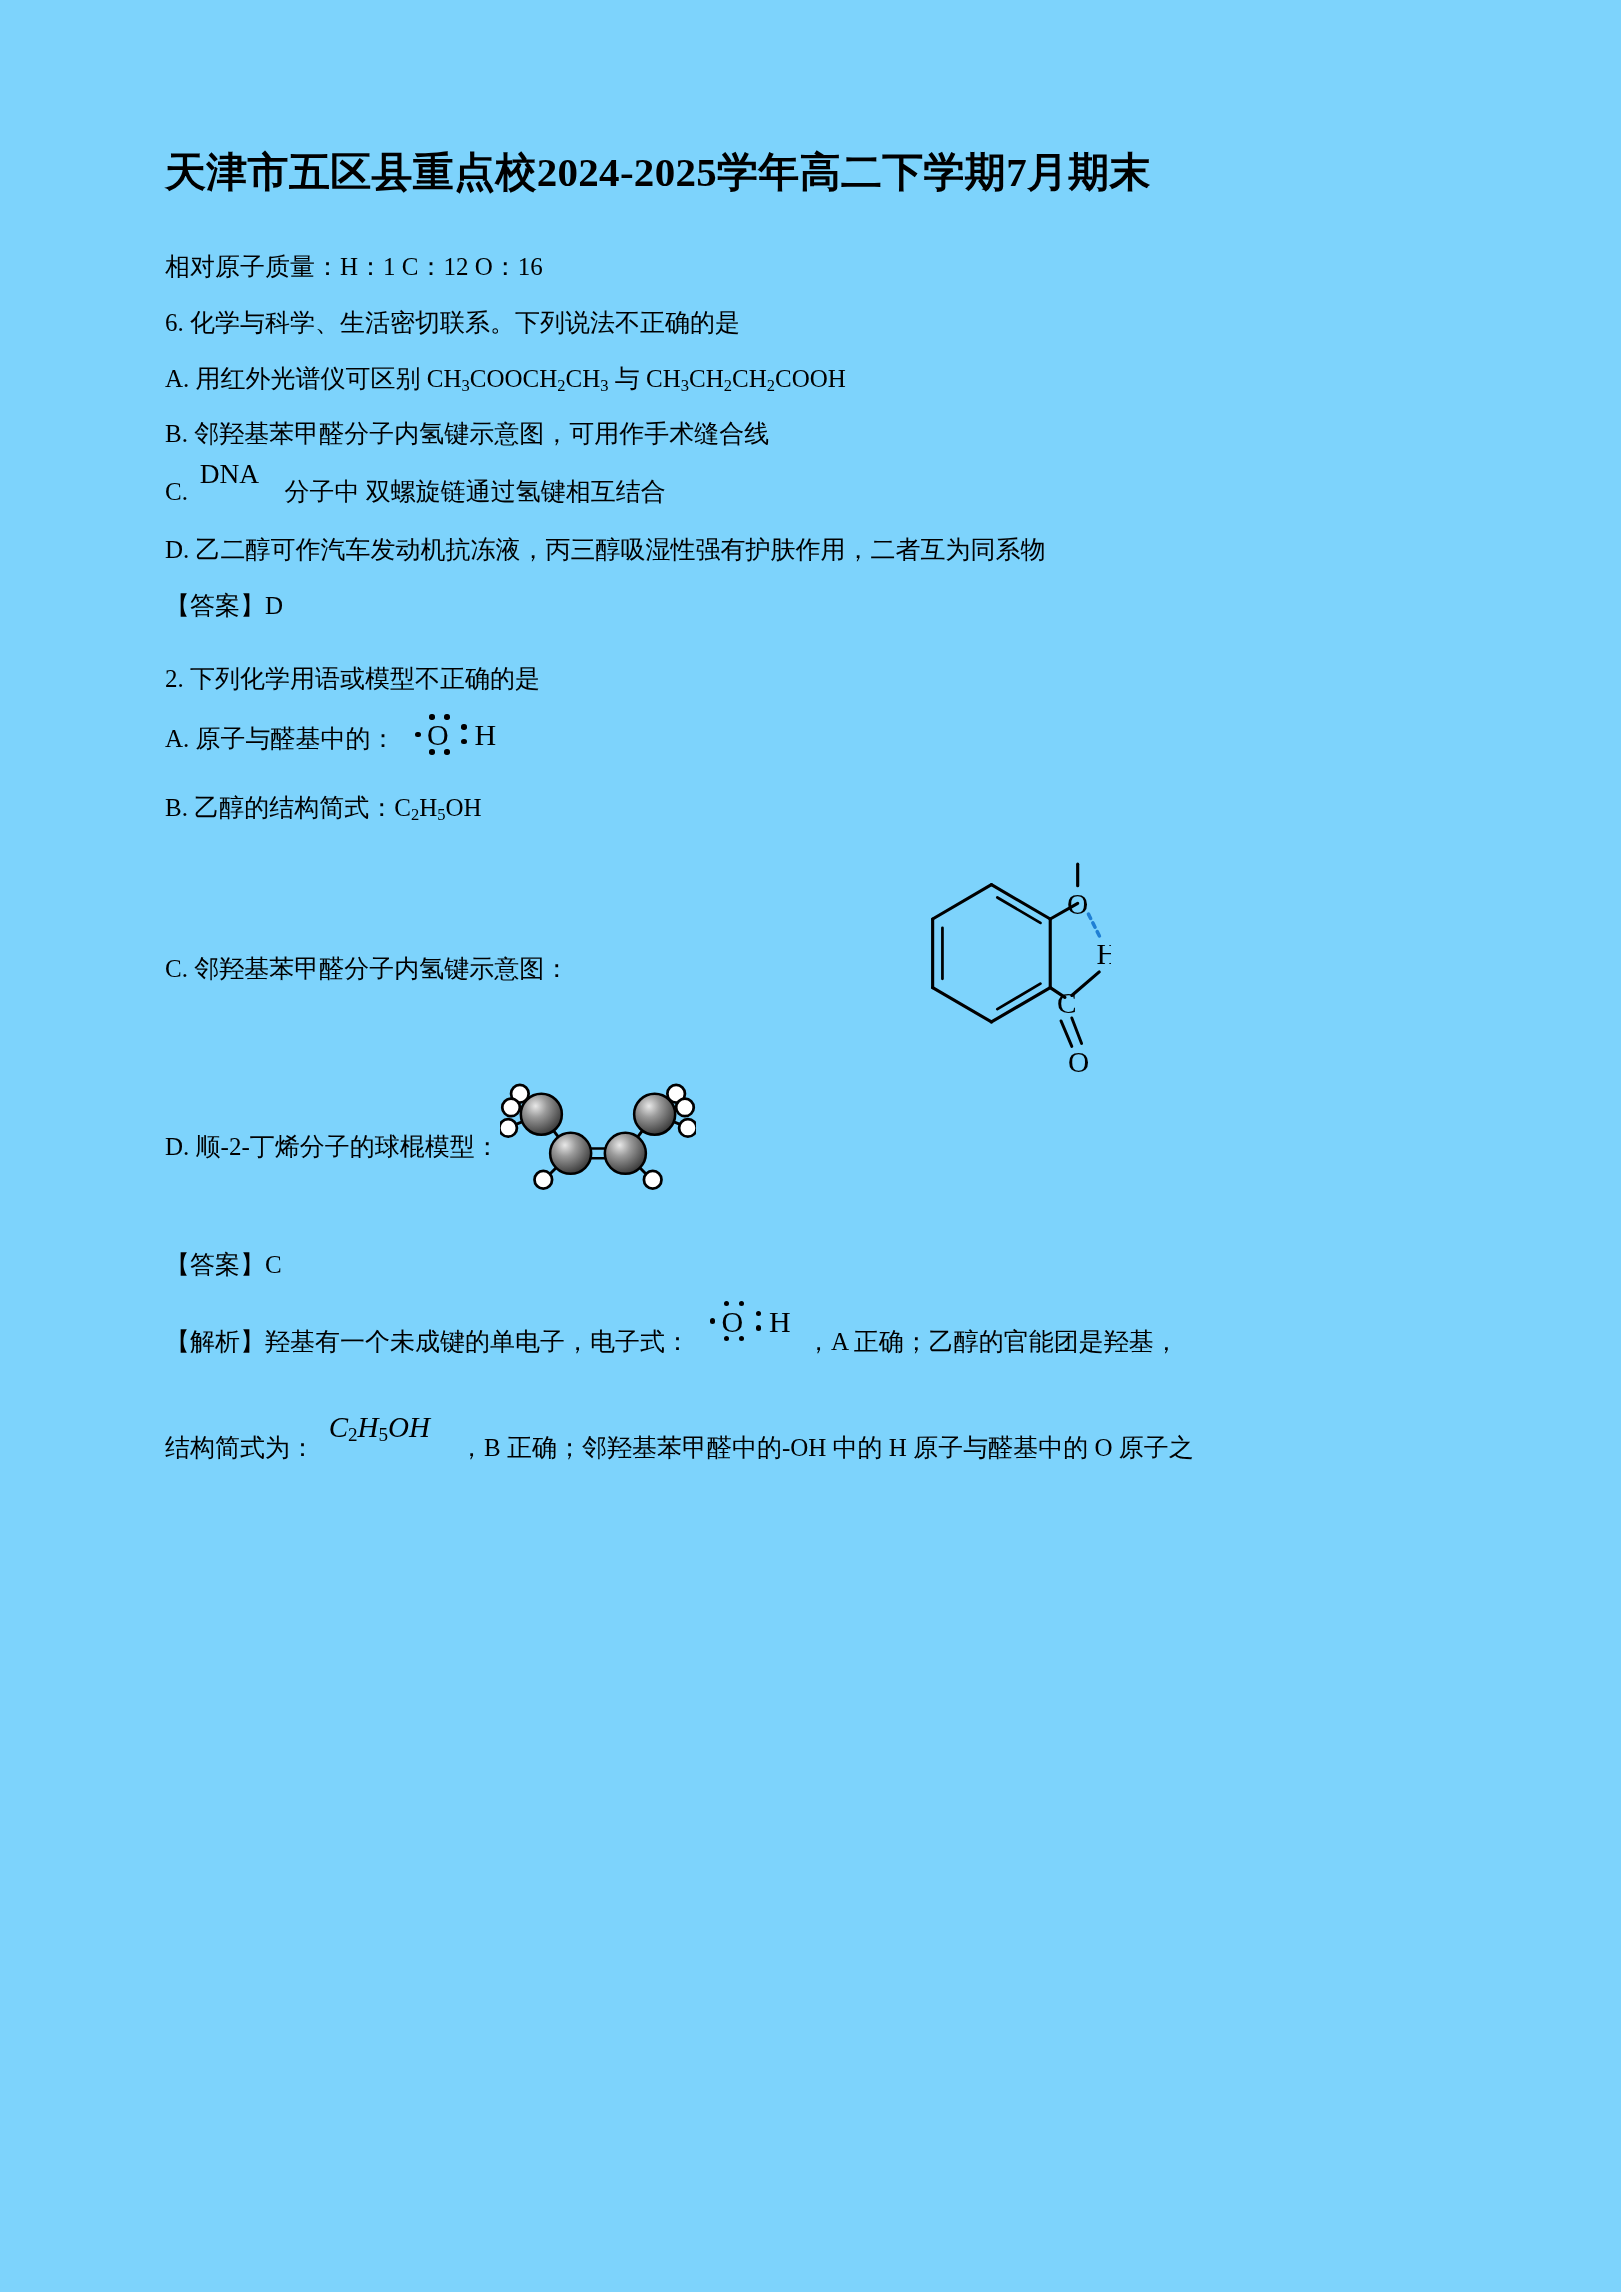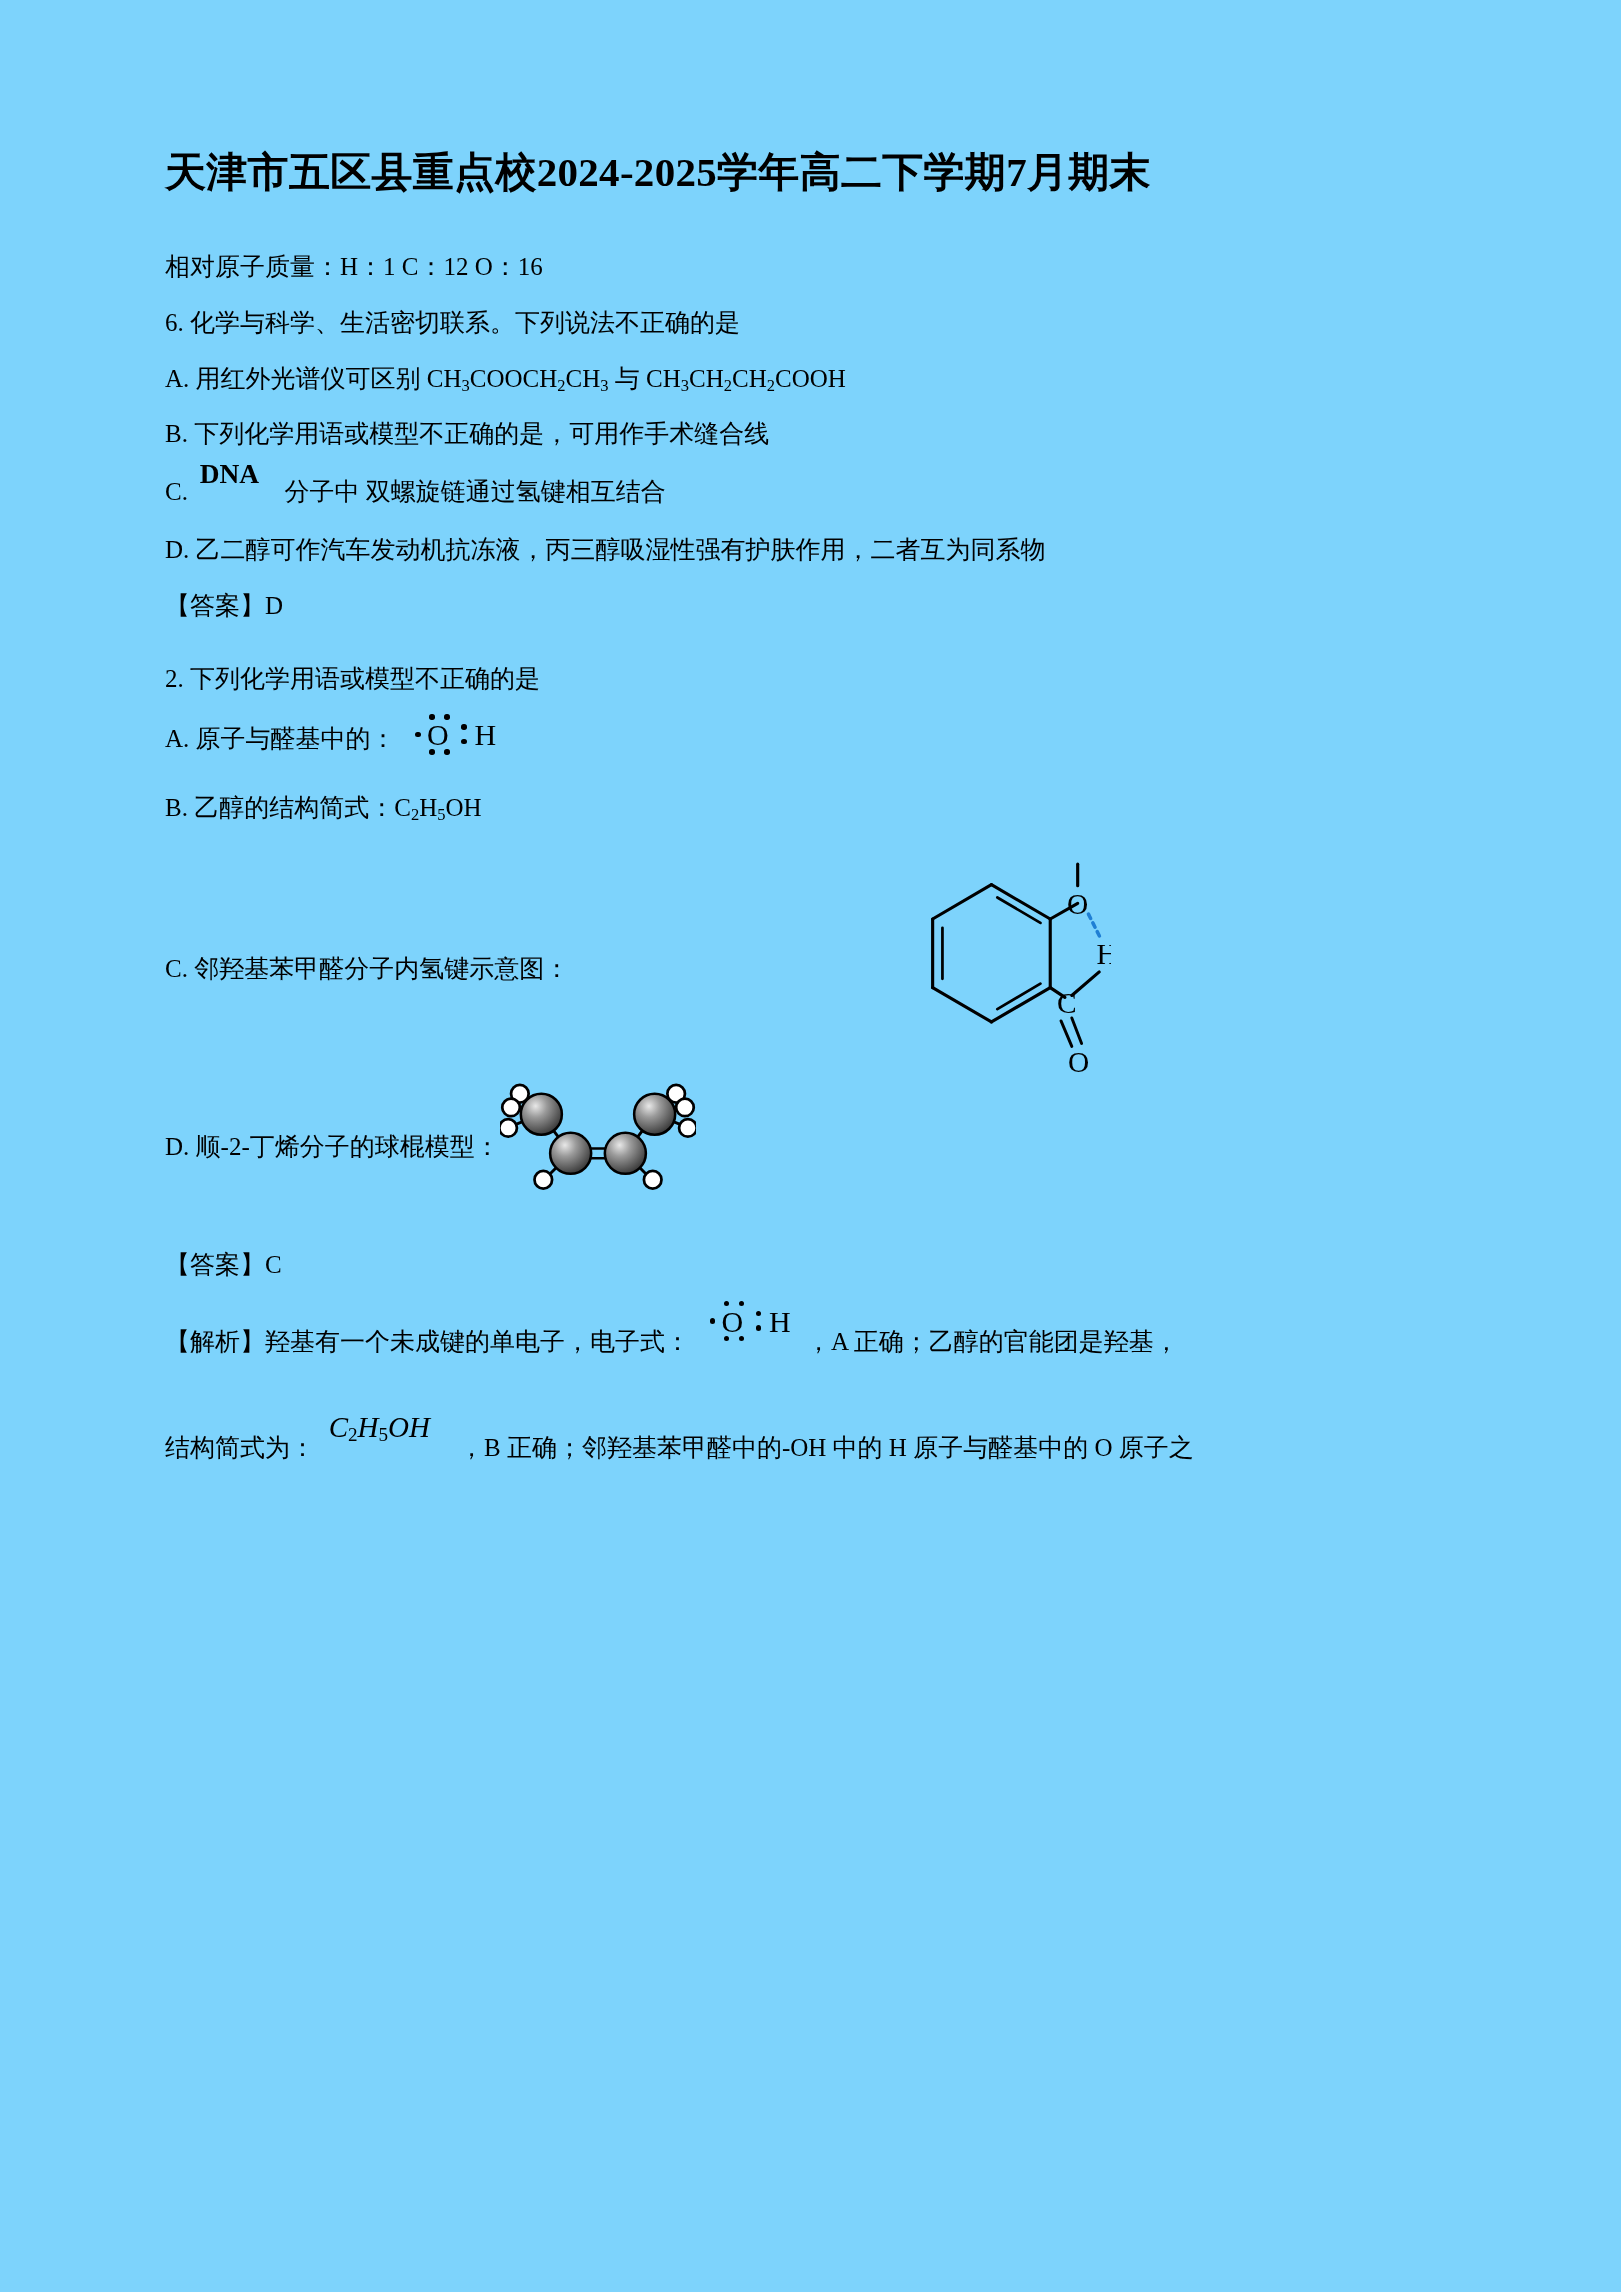--- a/index.html
+++ b/index.html
@@ -59,21 +59,20 @@
   .fml { font-family: "Liberation Serif", "DejaVu Serif", serif; }
 
   
   .eq-raised {
     display: inline-block;
     vertical-align: baseline;
     position: relative;
     top: -16.7px;
     font-size: 27.4px;
     padding: 0 25.5px 0 11.8px;
-    font-weight: bold;
   }
   .eq-italic {
     display: inline-block;
     position: relative;
     top: -18.6px;
     font-size: 29px;
     font-style: italic;
     padding: 0 29px 0 13.7px;
   }
   .eq-italic sub { font-style: normal; }
@@ -133,21 +132,21 @@
 
   <p class="p p-tight">相对原子质量：H：1  C：12  O：16</p>
 
 
   <p class="p p-tight">6. 化学与科学、生活密切联系。下列说法不正确的是</p>
 
   <p class="p p-tight">
     <span>A. 用红外光谱仪可区别 </span><span class="fml">CH<sub>3</sub>COOCH<sub>2</sub>CH<sub>3</sub></span><span> 与 </span><span class="fml">CH<sub>3</sub>CH<sub>2</sub>CH<sub>2</sub>COOH</span>
   </p>
 
-  <p class="p p-tight">B. 下列化学用语或模型不正确的是，可用作手术缝合线</p>
+  <p class="p p-tight">B. 邻羟基苯甲醛分子内氢键示意图，可用作手术缝合线</p>
 
   <p class="p p-tight">
     <span>C.</span><span class="eq-raised">DNA</span><span>分子中  双螺旋链通过氢键相互结合</span>
   </p>
 
   <p class="p p-tight">D. 乙二醇可作汽车发动机抗冻液，丙三醇吸湿性强有护肤作用，二者互为同系物</p>
 
   <p class="p p-tight">【答案】D</p>
 
 

